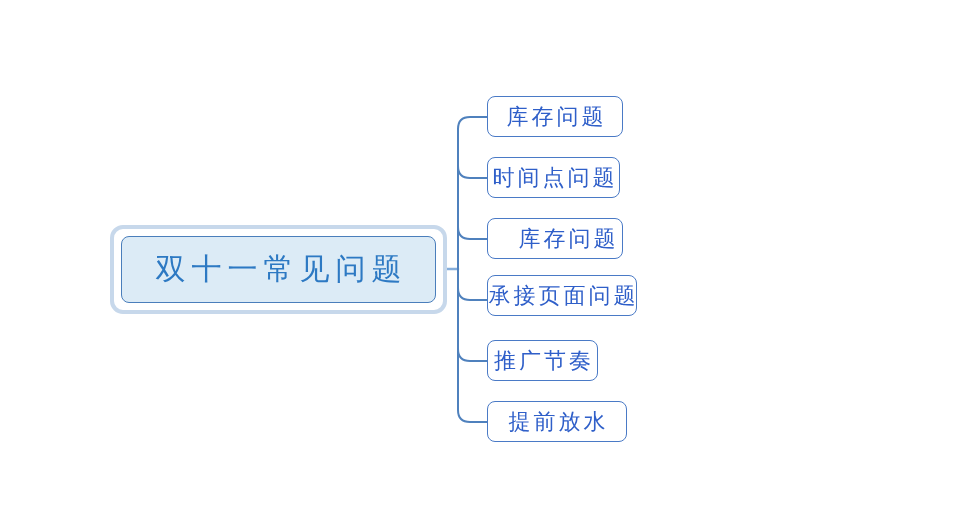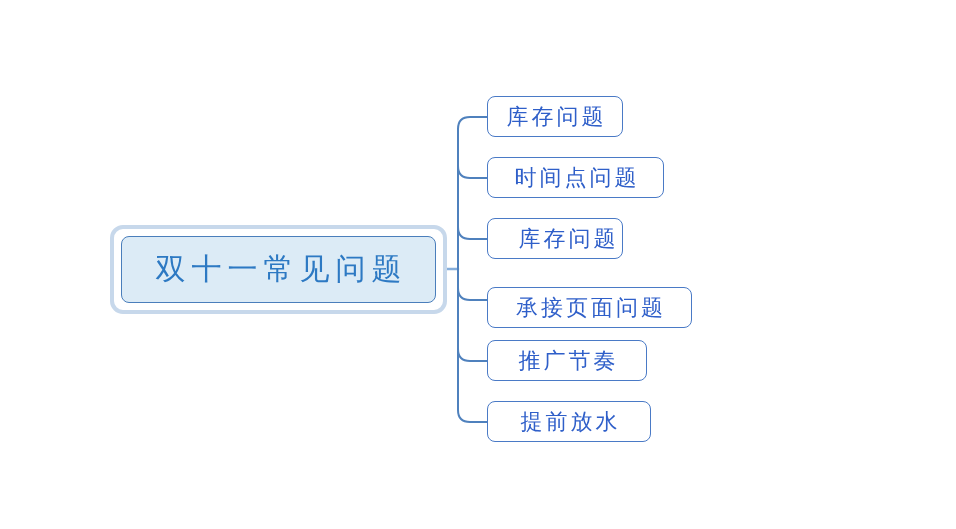--- a/index.html
+++ b/index.html
@@ -66,25 +66,25 @@
     justify-content: center;
   }
   .child-label {
     font-size: 22px;
     letter-spacing: 3px;
     color: #2f5fc9;
     white-space: nowrap;
     padding-left: 3px; 
   }
   .child-0 { top: 96px;  width: 136px; }
-  .child-1 { top: 157px; width: 177px; }
+  .child-1 { top: 157px; width: 133px; }
   .child-2 { top: 218px; width: 136px; padding-left: 24px; }
-  .child-3 { top: 287px; width: 205px; }
-  .child-4 { top: 340px; width: 160px; }
-  .child-5 { top: 401px; width: 164px; }
+  .child-3 { top: 275px; width: 150px; }
+  .child-4 { top: 340px; width: 111px; }
+  .child-5 { top: 401px; width: 140px; }
 </style>
 </head>
 <body>
 
 <div class="canvas">
 
   <svg class="connectors" width="956" height="529" viewBox="0 0 956 529">
 
     <path d="M 446,269 L 458,269" stroke="#86aedb" stroke-width="2.5" fill="none" stroke-linecap="round"></path>
 

